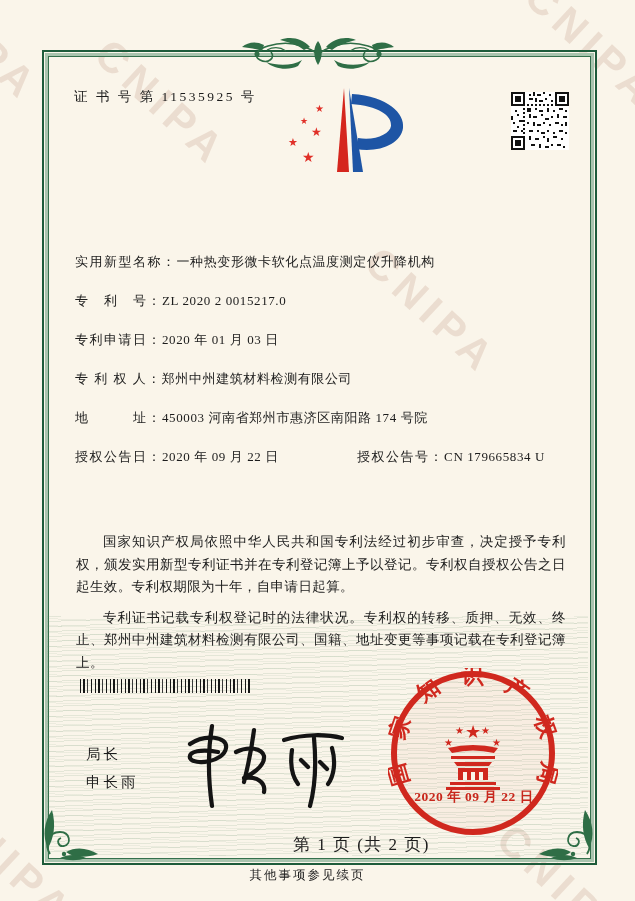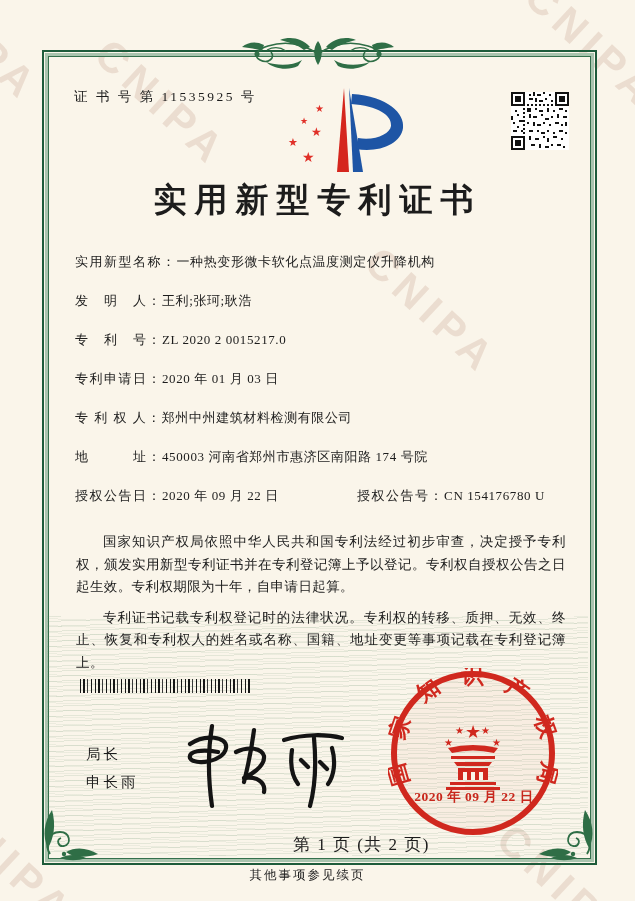--- a/index.html
+++ b/index.html
@@ -132,50 +132,46 @@
         <rect x="23" y="1" width="5" height="5" fill="#ffffff"></rect>
         <rect x="1" y="23" width="5" height="5" fill="#ffffff"></rect>
       <rect x="2" y="2" width="3" height="3"></rect>
         <rect x="24" y="2" width="3" height="3"></rect>
         <rect x="2" y="24" width="3" height="3"></rect>
       <path d="M8 6h1v1h-1zM10 6h1v1h-1zM12 6h1v1h-1zM14 6h1v1h-1zM16 6h1v1h-1zM18 6h1v1h-1zM20 6h1v1h-1zM6 8h1v1h-1zM6 10h1v1h-1zM6 12h1v1h-1zM6 14h1v1h-1zM6 16h1v1h-1zM6 18h1v1h-1zM6 20h1v1h-1z"></path>
       <path d="M9 1h1v1h-1zM11 0h1v2h-1zM13 1h2v1h-2zM16 0h1v1h-1zM19 1h1v1h-1zM9 3h2v1h-2zM12 3h1v2h-1zM14 4h2v1h-2zM17 3h1v1h-1zM20 4h1v1h-1zM2 9h1v1h-1zM0 12h1v2h-1zM1 15h1v1h-1zM3 11h1v1h-1zM4 14h2v1h-2zM3 17h1v1h-1zM1 19h2v1h-2zM5 19h1v1h-1zM8 8h2v2h-2zM12 8h1v1h-1zM14 9h2v1h-2zM18 8h1v2h-1zM21 9h1v1h-1zM24 8h2v1h-2zM27 9h1v1h-1zM9 11h1v2h-1zM11 12h2v1h-2zM15 11h1v1h-1zM17 13h2v1h-2zM20 12h1v1h-1zM23 11h1v2h-1zM26 12h2v1h-2zM8 15h1v1h-1zM11 15h1v2h-1zM13 16h2v1h-2zM16 15h1v1h-1zM19 16h1v1h-1zM22 15h2v1h-2zM25 16h1v1h-1zM27 15h1v2h-1zM9 19h2v1h-2zM13 19h1v1h-1zM15 20h2v1h-2zM18 19h1v1h-1zM21 20h1v1h-1zM24 19h2v1h-2zM27 20h1v1h-1zM9 22h1v2h-1zM12 23h2v1h-2zM16 22h1v1h-1zM18 23h1v2h-1zM21 22h2v1h-2zM25 23h1v1h-1zM10 26h2v1h-2zM14 26h1v2h-1zM17 27h2v1h-2zM20 26h1v1h-1zM23 26h2v1h-2zM26 27h1v1h-1zM22 4h1v1h-1z"></path>
     </g>
   </svg>
 
-  <div class="title">实用新型专利证书</div>
 
   <div class="fields">
     <div class="frow">
       <span class="lab">实用新型名称：</span><span class="val">一种热变形微卡软化点温度测定仪升降机构</span>
-    </div>
-    <div class="frow">
-      <span class="lab">发　明　人：</span><span class="val">王利;张珂;耿浩</span>
     </div>
     <div class="frow">
       <span class="lab">专　利　号：</span><span class="val">ZL 2020 2 0015217.0</span>
     </div>
     <div class="frow">
       <span class="lab">专利申请日：</span><span class="val">2020 年 01 月 03 日</span>
     </div>
     <div class="frow">
       <span class="lab">专 利 权 人：</span><span class="val">郑州中州建筑材料检测有限公司</span>
     </div>
     <div class="frow">
       <span class="lab">地　　　址：</span><span class="val">450003 河南省郑州市惠济区南阳路 174 号院</span>
     </div>
     <div class="frow grant">
       <span class="lab">授权公告日：</span><span class="val">2020 年 09 月 22 日</span>
-      <span class="lab lab2">授权公告号：</span><span class="val">CN 154176780 U</span>
+      <span class="lab lab2">授权公告号：</span><span class="val">CN 179665834 U</span>
     </div>
   </div>
 
   <div class="body-text">
     <p>国家知识产权局依照中华人民共和国专利法经过初步审查，决定授予专利权，颁发实用新型专利证书并在专利登记簿上予以登记。专利权自授权公告之日起生效。专利权期限为十年，自申请日起算。</p>
-    <p>专利证书记载专利权登记时的法律状况。专利权的转移、质押、无效、终止、恢复和专利权人的姓名或名称、国籍、地址变更等事项记载在专利登记簿上。</p>
+    <p>专利证书记载专利权登记时的法律状况。专利权的转移、质押、无效、终止、郑州中州建筑材料检测有限公司、国籍、地址变更等事项记载在专利登记簿上。</p>
   </div>
 
   <div class="barcode"></div>
 
   <div class="signer-title">局长</div>
   <div class="signer-name">申长雨</div>
 
   <svg class="signature" width="190" height="95" viewBox="0 0 190 95">
     <g fill="none" stroke="#141414" stroke-width="4.2" stroke-linecap="round" stroke-linejoin="round">
       <path d="M44,10 C40,34 40,62 44,90"></path>

